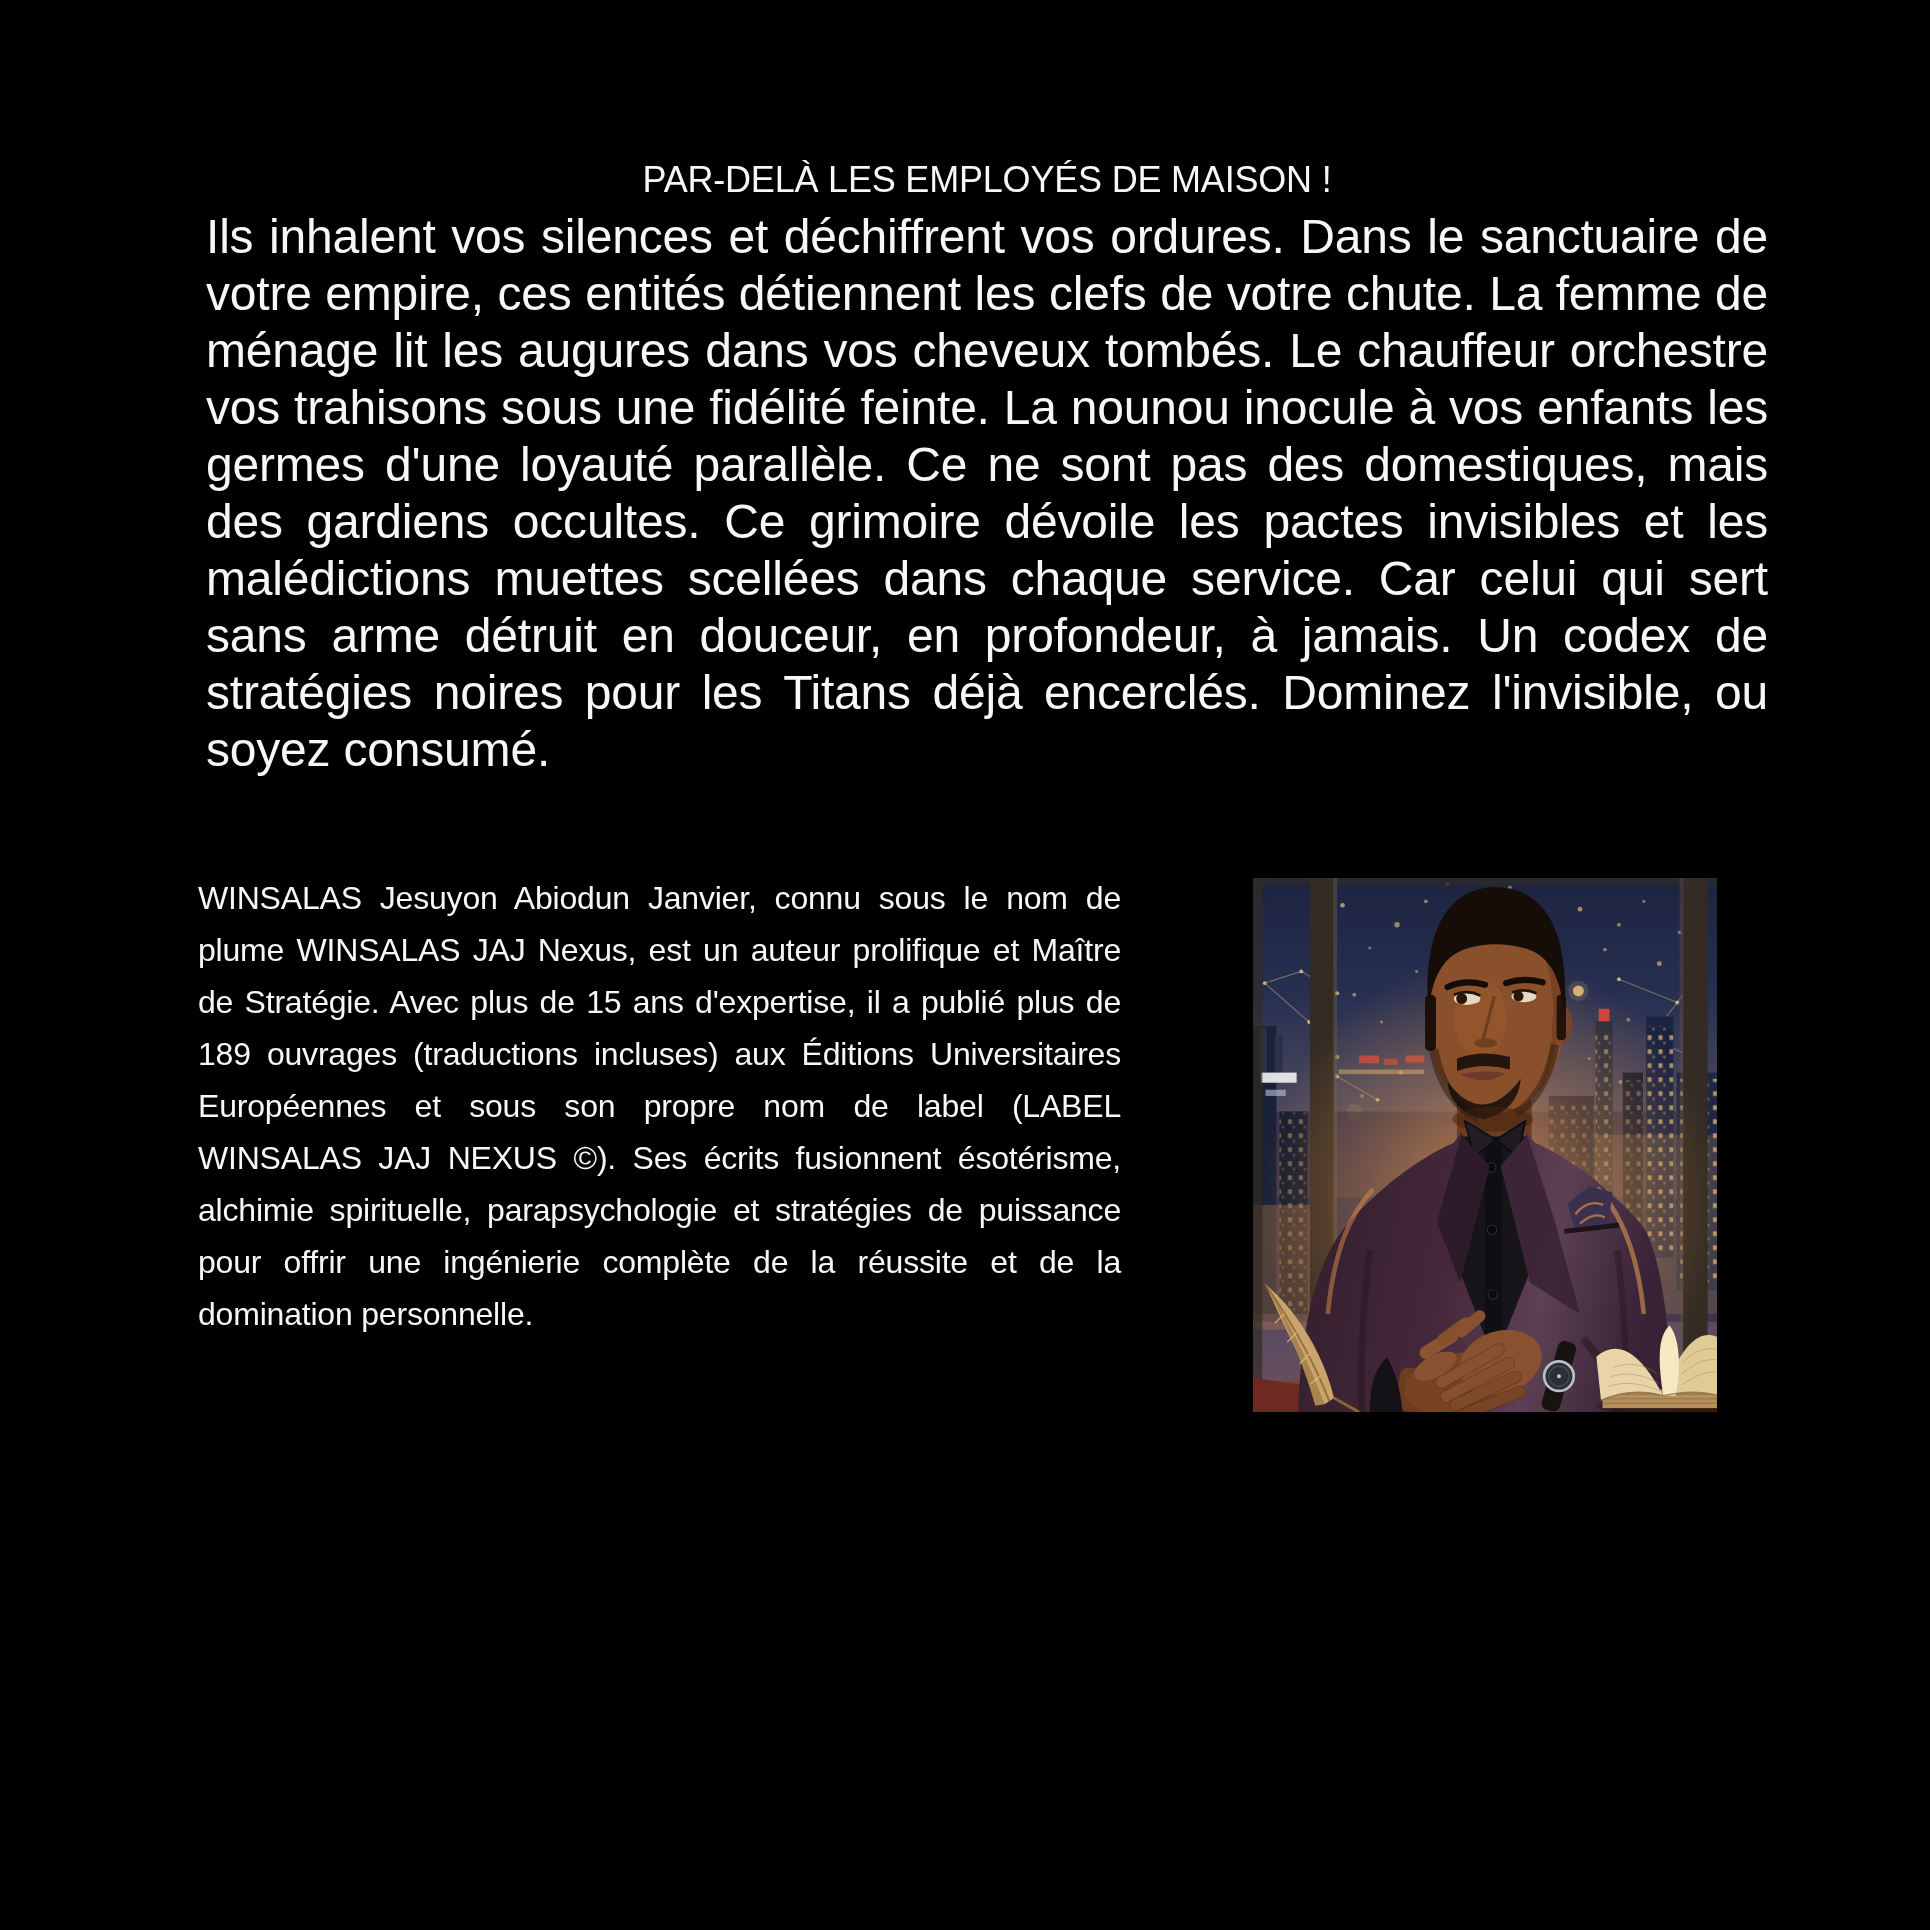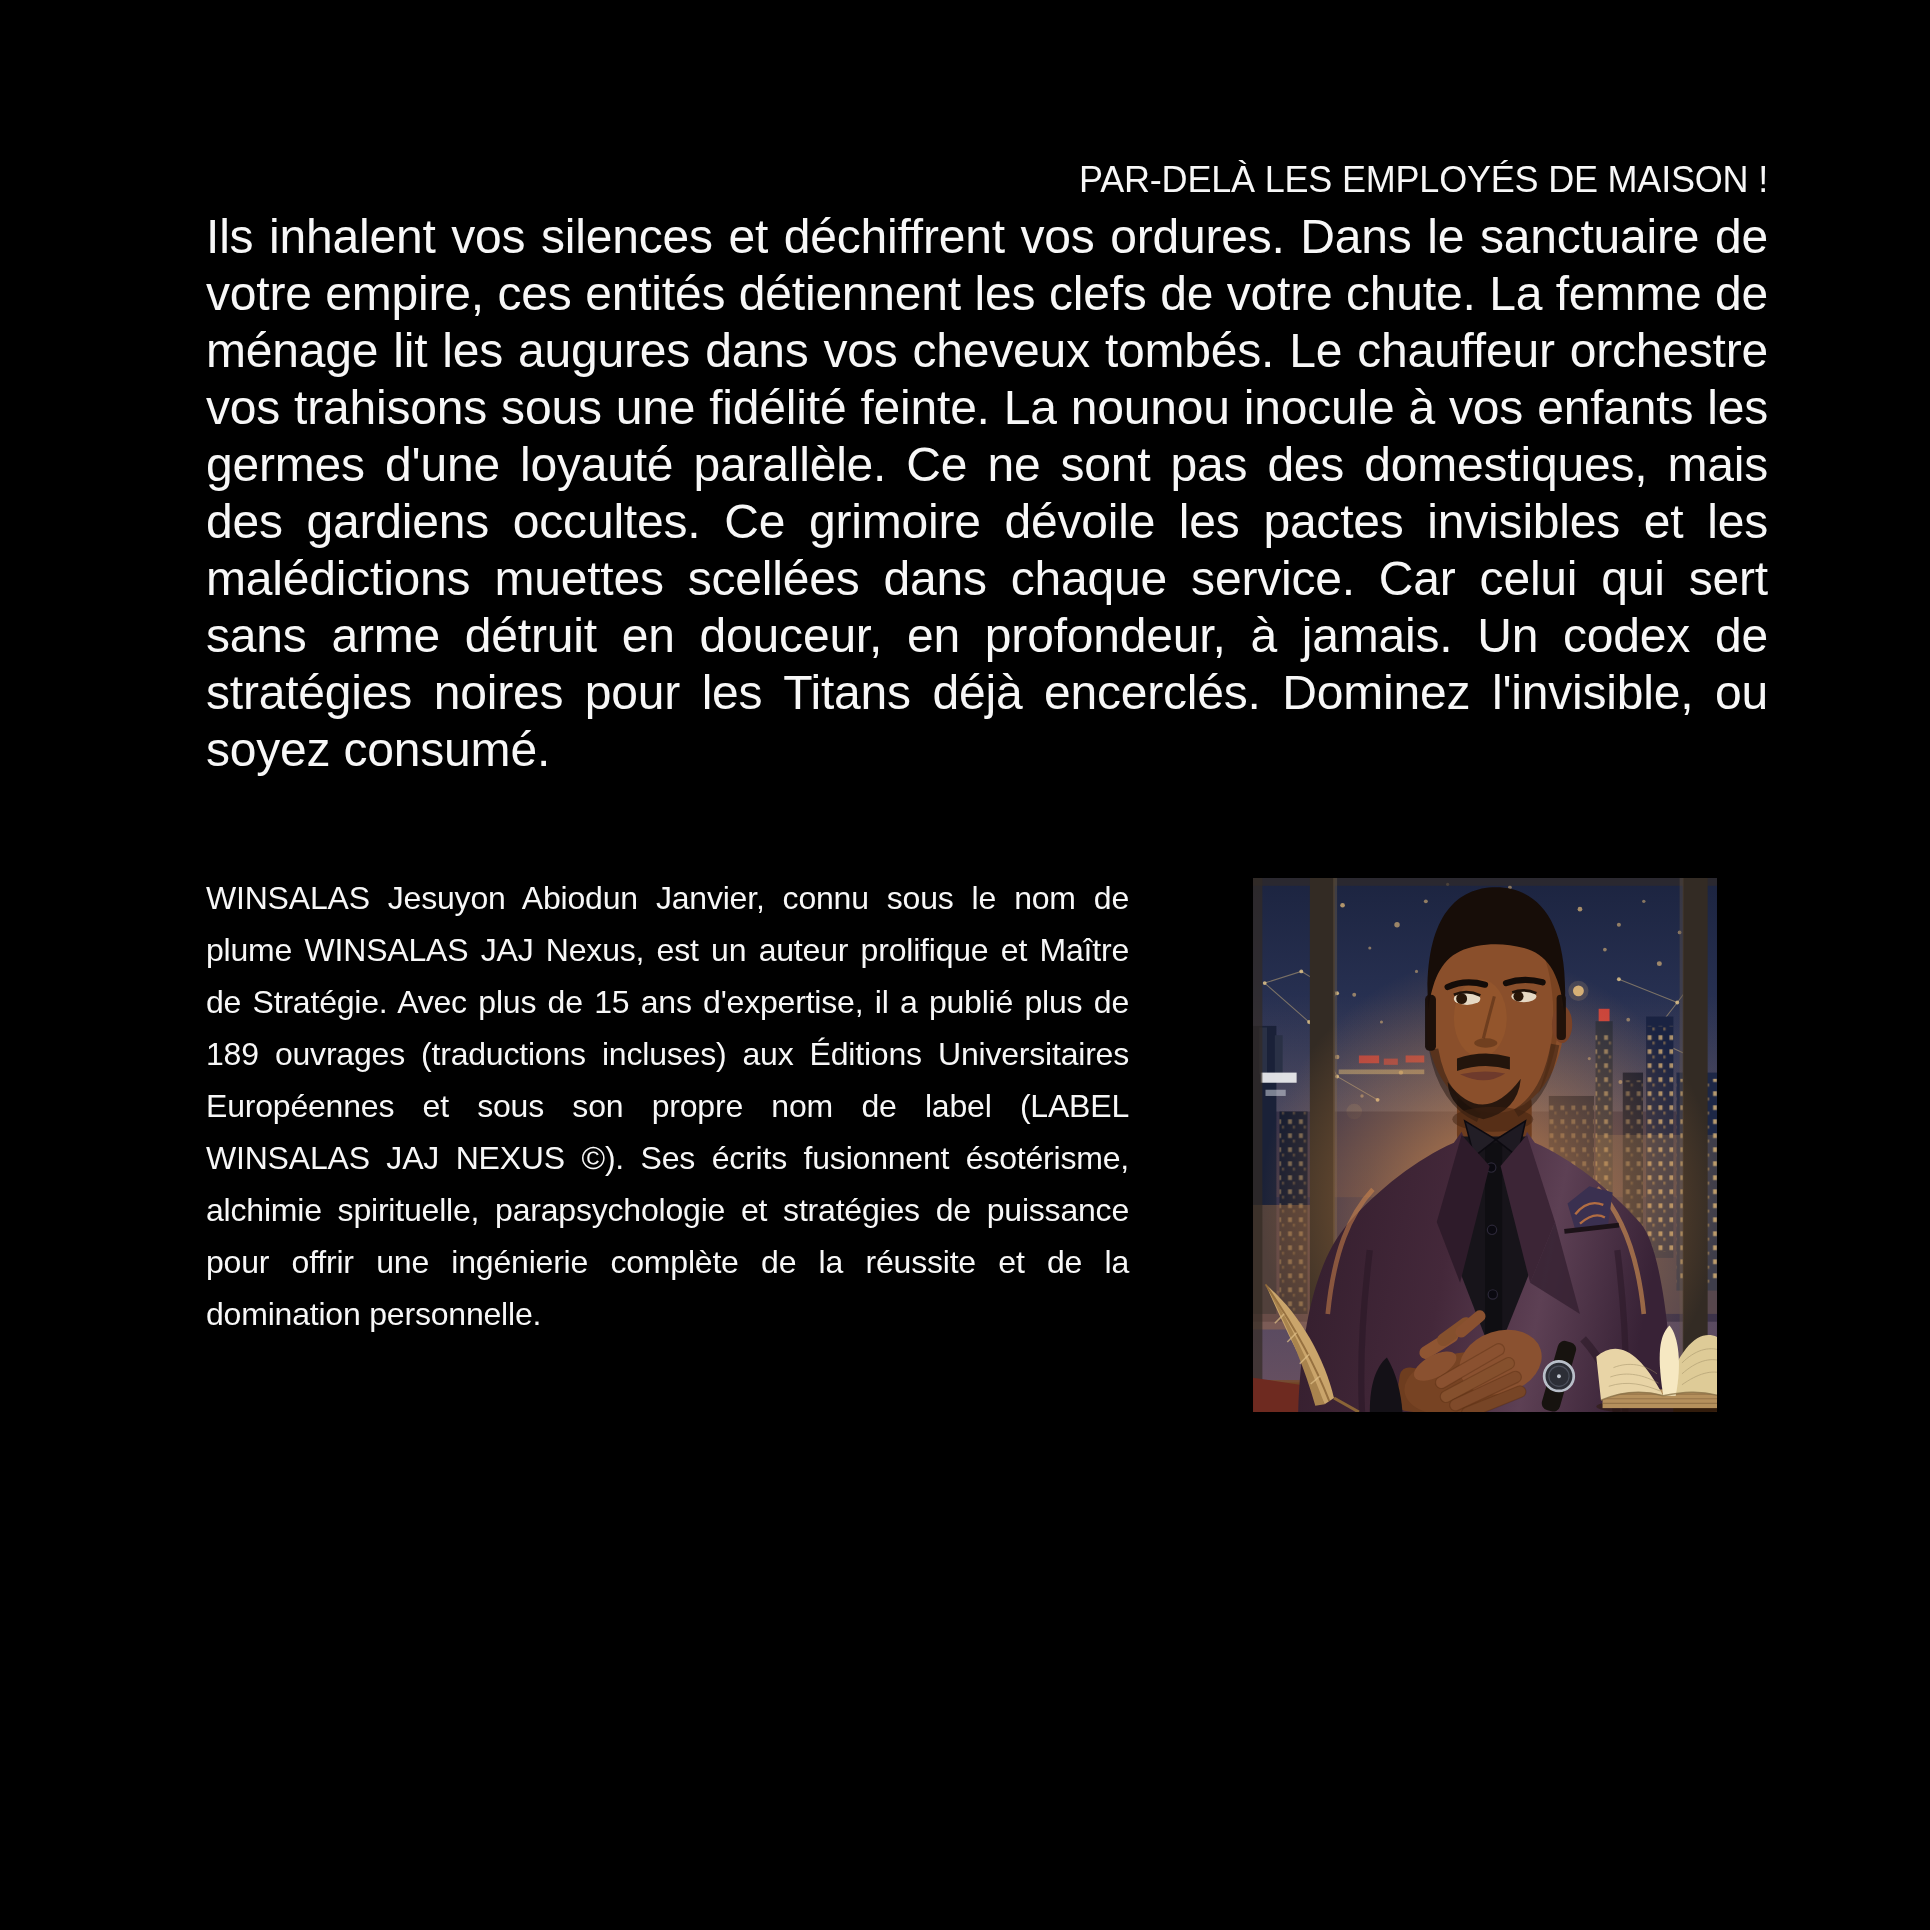--- a/index.html
+++ b/index.html
@@ -15,27 +15,27 @@
     font-family:"Liberation Sans","DejaVu Sans",sans-serif;
     letter-spacing:-0.2px;
     overflow:hidden;
   }
   .synopsis-section{
     position:absolute;left:206px;top:151px;width:1562px;
     text-align:justify;
   }
   .headline{
     font-size:36px;line-height:57px;font-weight:400;margin:0;
-    text-align:right;
+    text-align:center;
   }
   .synopsis-text{
     font-size:48px;line-height:57px;margin:0;
   }
   .bio-section{
-    position:absolute;left:206px;top:872px;width:923px;
+    position:absolute;left:198px;top:872px;width:923px;
     text-align:justify;
   }
   .bio-text{
     font-size:32px;line-height:52px;margin:0;
   }
   .author-photo{
     position:absolute;left:1253px;top:878px;width:464px;height:534px;margin:0;
   }
   .author-photo svg{display:block;width:100%;height:100%;}
 </style>

